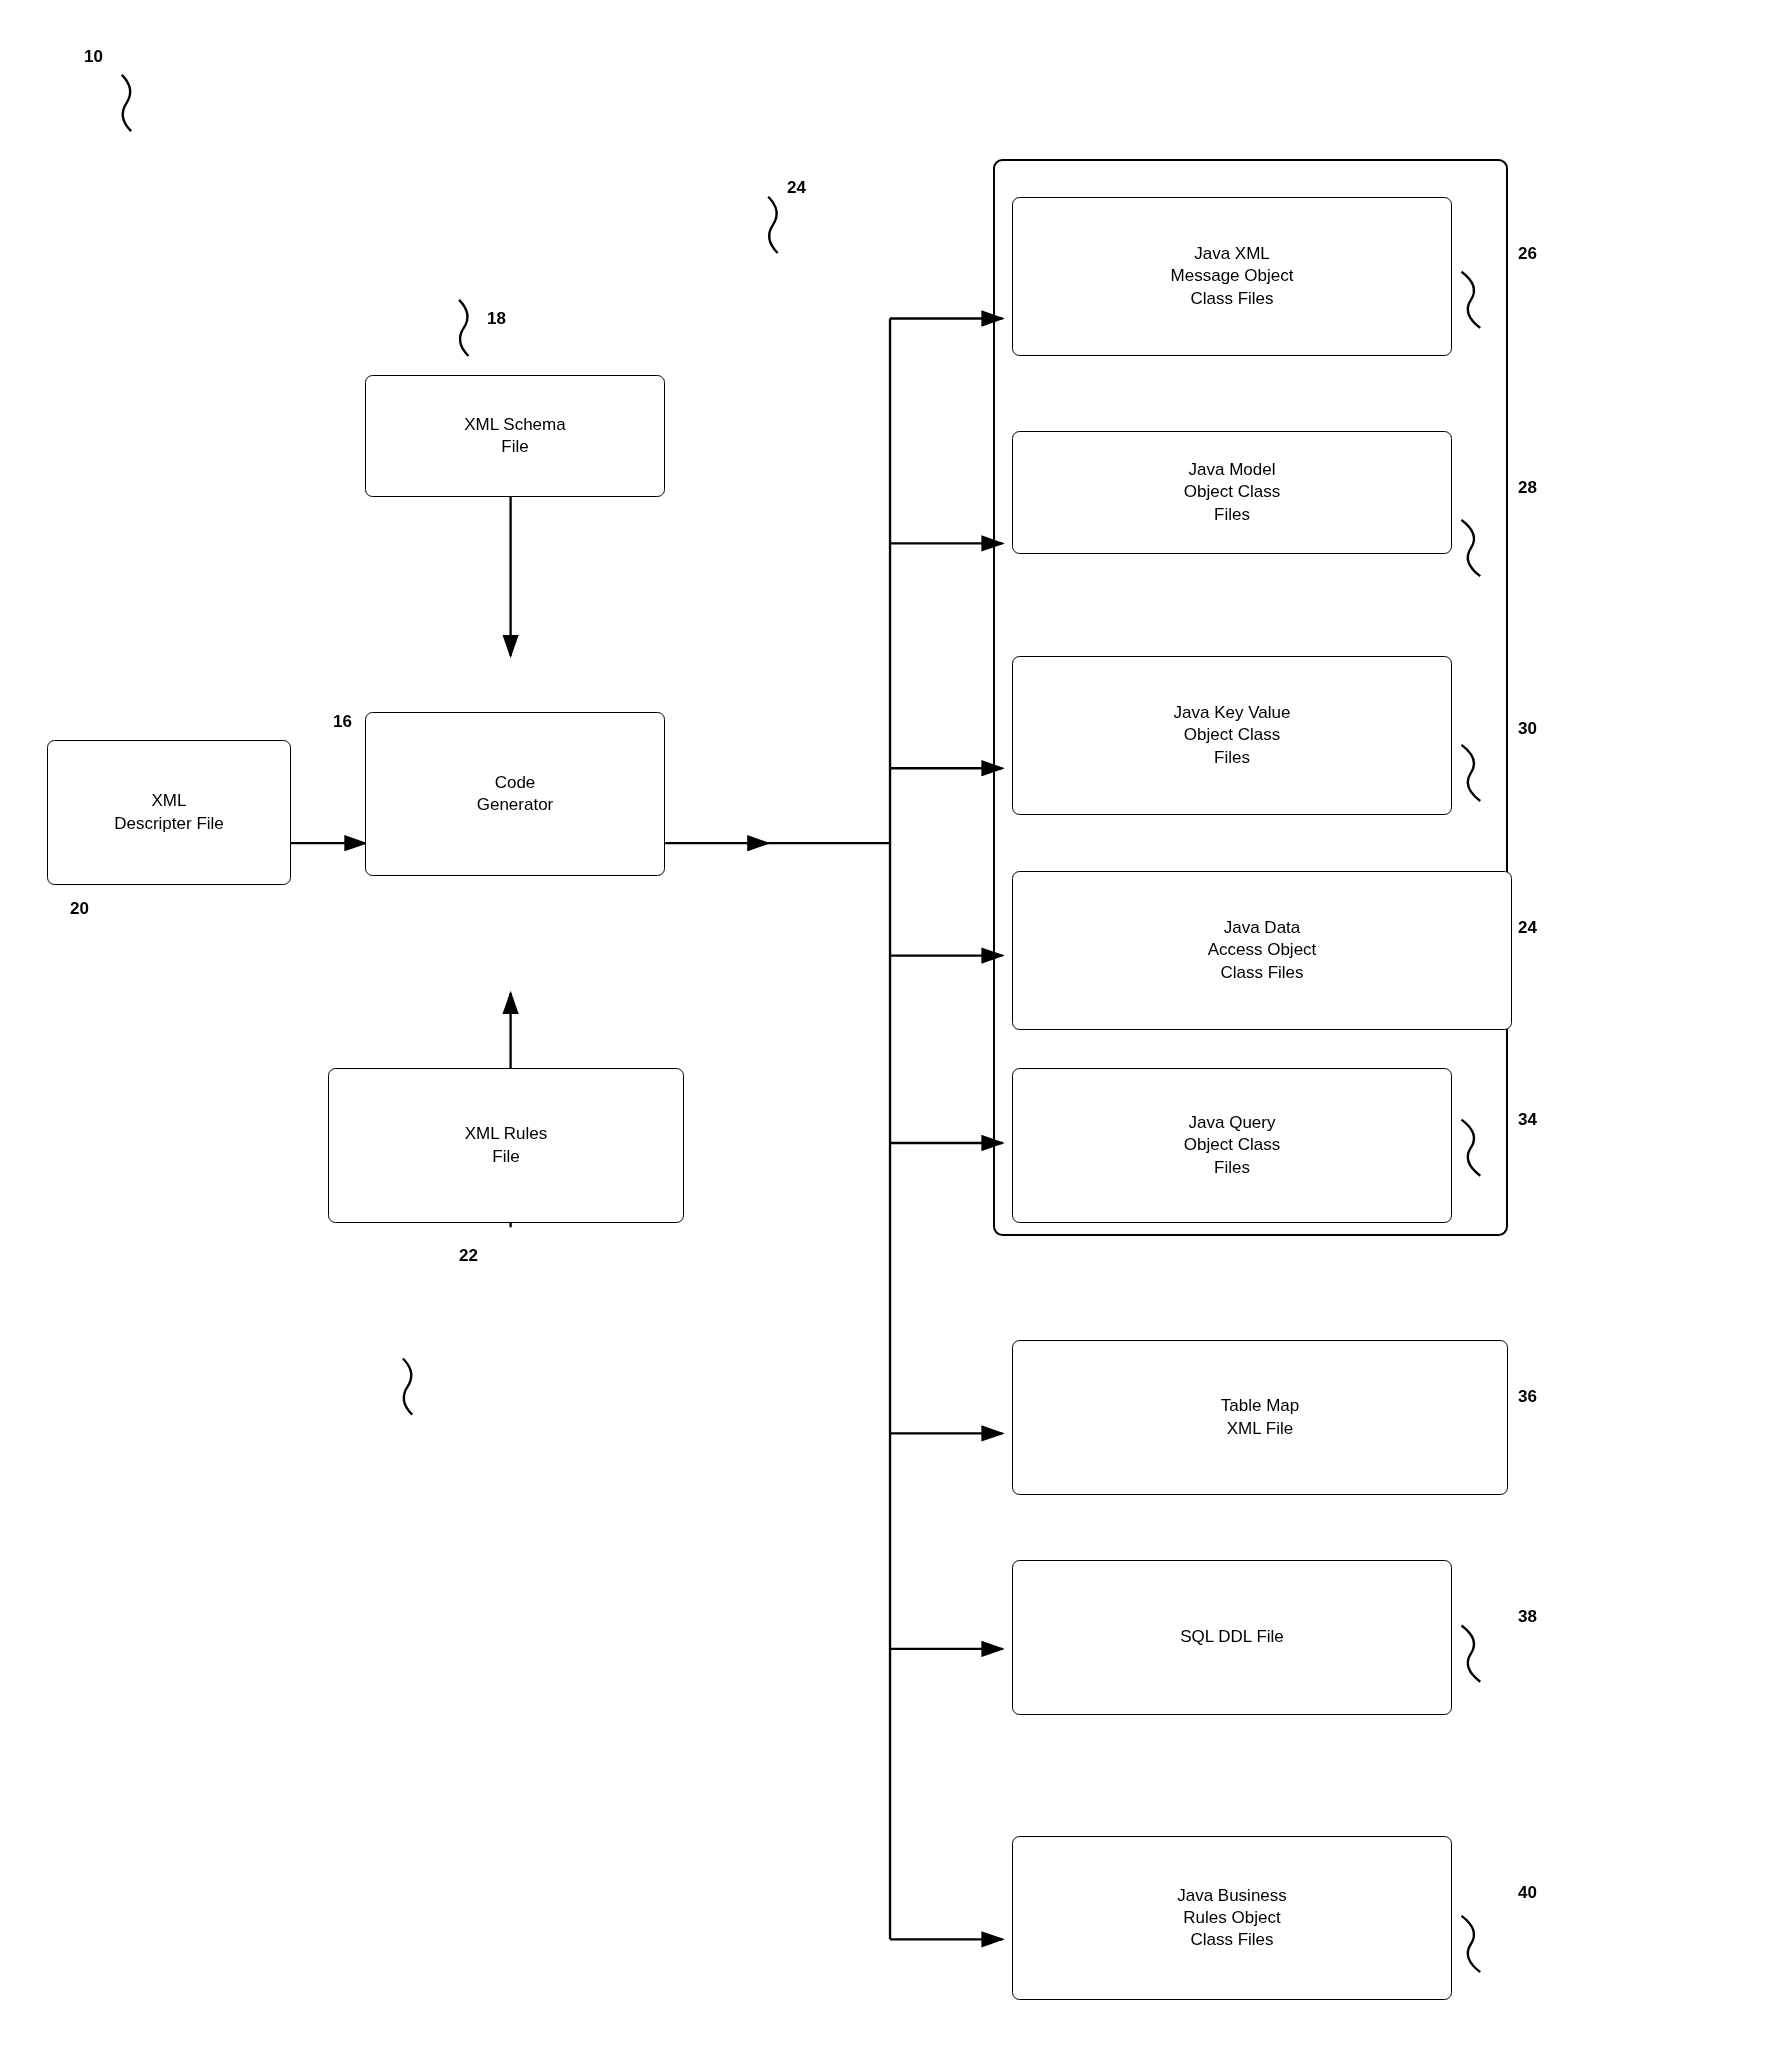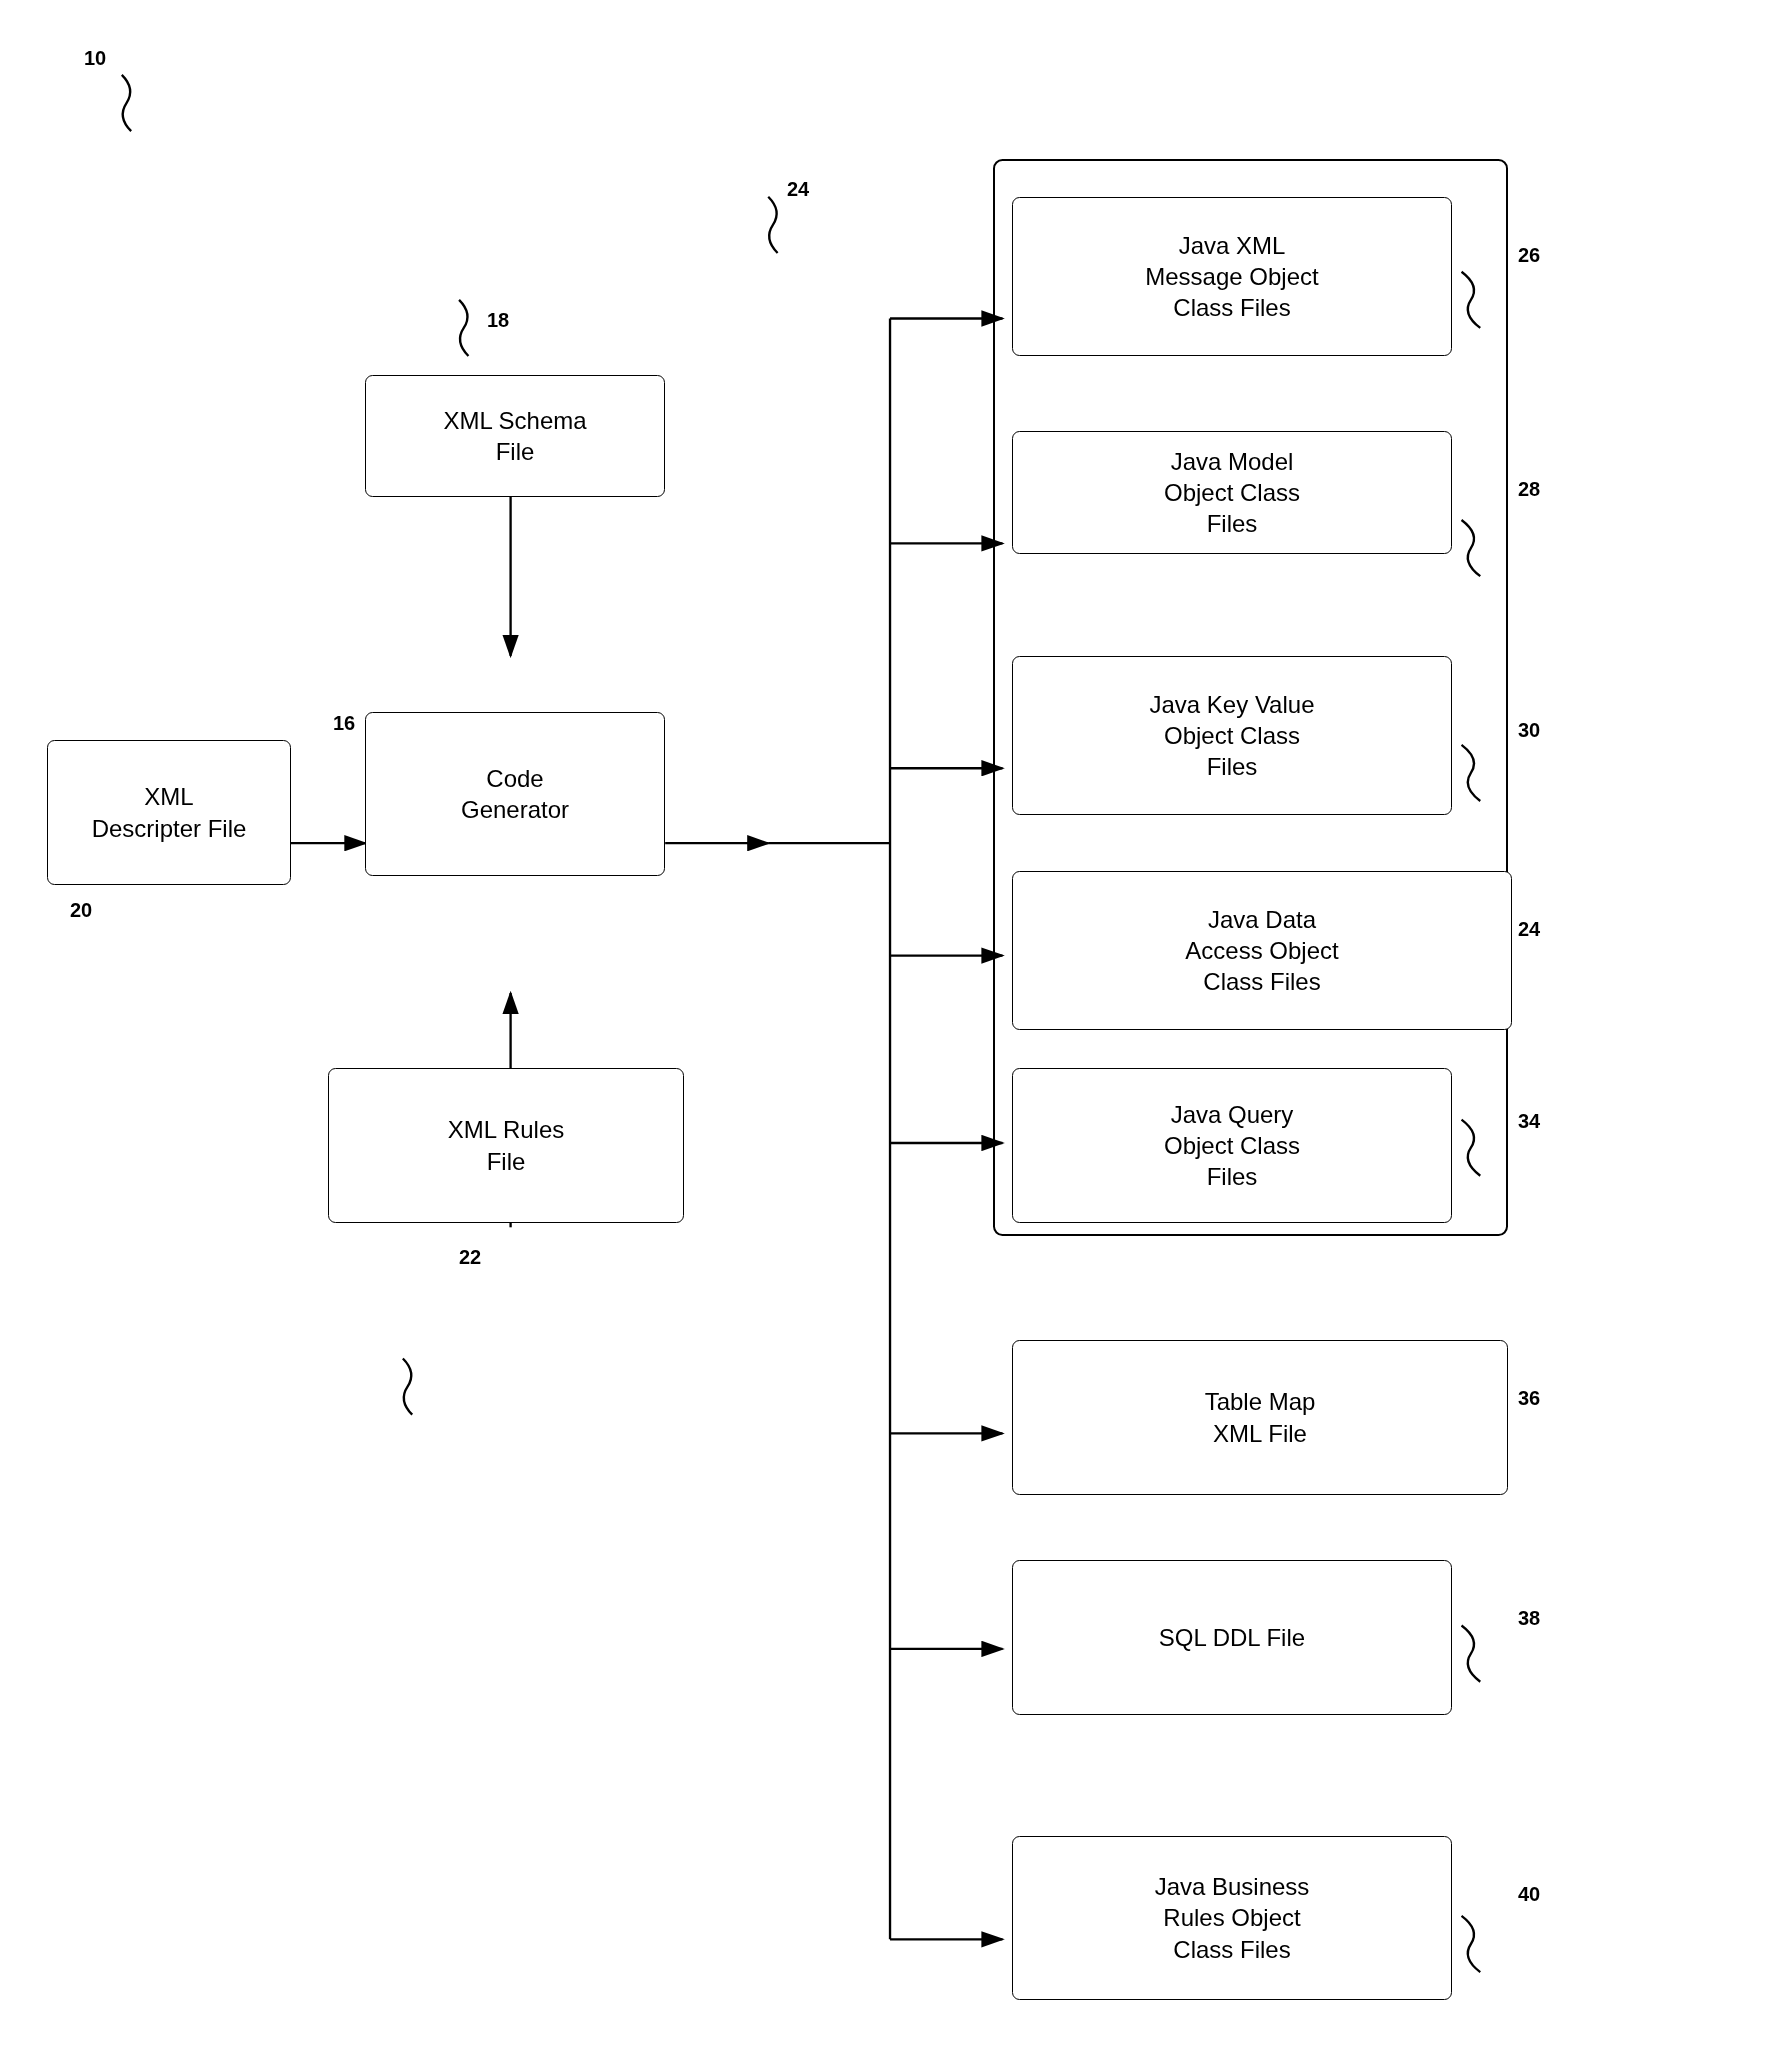--- a/index.html
+++ b/index.html
@@ -19,28 +19,28 @@
     }
     .box {
       position: absolute;
       border: 1.9px solid #000;
       border-radius: 7.5px;
       background: #fff;
       display: flex;
       align-items: center;
       justify-content: center;
       text-align: center;
-      font-size: 24px;
+      font-size: 17px;
       font-weight: normal;
       line-height: 1.3;
       padding: 9px;
     }
     .label {
       position: absolute;
-      font-size: 20px;
+      font-size: 17px;
       font-weight: bold;
       color: #000;
     }
     svg.diagram-svg {
       position: absolute;
       top: 0; left: 0;
       width: 1781px;
       height: 2063px;
       pointer-events: none;
     }

